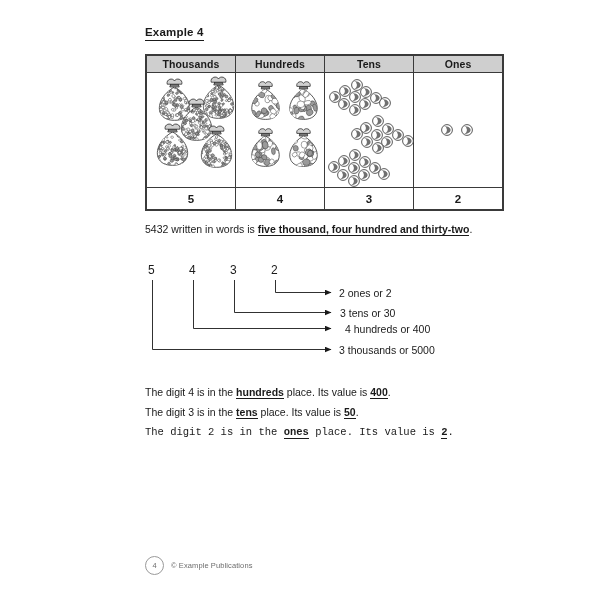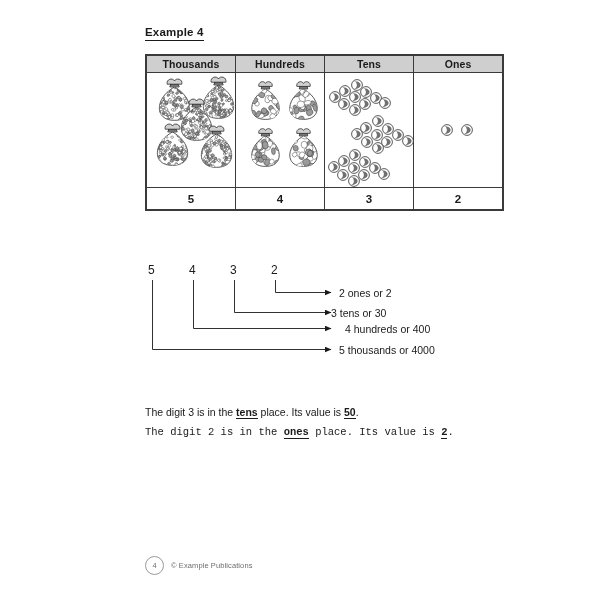--- a/index.html
+++ b/index.html
@@ -1318,20 +1318,23 @@
         <tr>
           <td class="pv-digit">5</td>
           <td class="pv-digit">4</td>
           <td class="pv-digit">3</td>
           <td class="pv-digit">2</td>
         </tr>
       </tbody>
     </table>
   </div>
 
+  <div class="txt" style="left:113px;top:222px;">
+    <span>5432 written in words is </span><span class="bu">five thousand, four hundred and thirty-two</span><span>.</span>
+  </div>
 
 
   <div class="diagram">
     <div class="dg-digit" style="left:3px;top:6px;">5</div>
     <div class="dg-digit" style="left:44px;top:6px;">4</div>
     <div class="dg-digit" style="left:85px;top:6px;">3</div>
     <div class="dg-digit" style="left:126px;top:6px;">2</div>
 
     <svg width="360" height="100">
       <defs>
@@ -1343,25 +1346,28 @@
       <path d="M130.5,22 L130.5,34.5 L186,34.5" fill="none" stroke="#1a1a1a" stroke-width="0.9" marker-end="url(#ah)"></path>
 
       <path d="M89.5,22 L89.5,54.5 L186,54.5" fill="none" stroke="#1a1a1a" stroke-width="0.9" marker-end="url(#ah)"></path>
 
       <path d="M48.5,22 L48.5,70.5 L186,70.5" fill="none" stroke="#1a1a1a" stroke-width="0.9" marker-end="url(#ah)"></path>
 
       <path d="M7.5,22 L7.5,91.5 L186,91.5" fill="none" stroke="#1a1a1a" stroke-width="0.9" marker-end="url(#ah)"></path>
     </svg>
 
     <div class="dg-label" style="left:194px;top:29px;">2 ones or 2</div>
-    <div class="dg-label" style="left:186px;top:49px;">3 tens or 30</div>
+    <div class="dg-label" style="left:195px;top:49px;">3 tens or 30</div>
     <div class="dg-label" style="left:200px;top:65px;">4 hundreds or 400</div>
-    <div class="dg-label" style="left:194px;top:86px;">5 thousands or 4000</div>
+    <div class="dg-label" style="left:194px;top:86px;">3 thousands or 5000</div>
   </div>
 
+  <div class="txt" style="left:113px;top:385px;">
+    <span>The digit 4 is in the </span><span class="bu">hundreds</span><span> place. Its value is </span><span class="bu">400</span><span>.</span>
+  </div>
   <div class="txt" style="left:113px;top:405px;">
     <span>The digit 3 is in the </span><span class="bu">tens</span><span> place. Its value is </span><span class="bu">50</span><span>.</span>
   </div>
   <div class="txt" style="left:113px;top:425px;font-family:Liberation Mono, monospace;">
     <span>The digit 2 is in the </span><span class="bu">ones</span><span> place. Its value is </span><span class="bu">2</span><span>.</span>
   </div>
 
   <div class="footer">
     <div class="pagecircle">4</div>
     <div class="copyright">© Example Publications</div>

